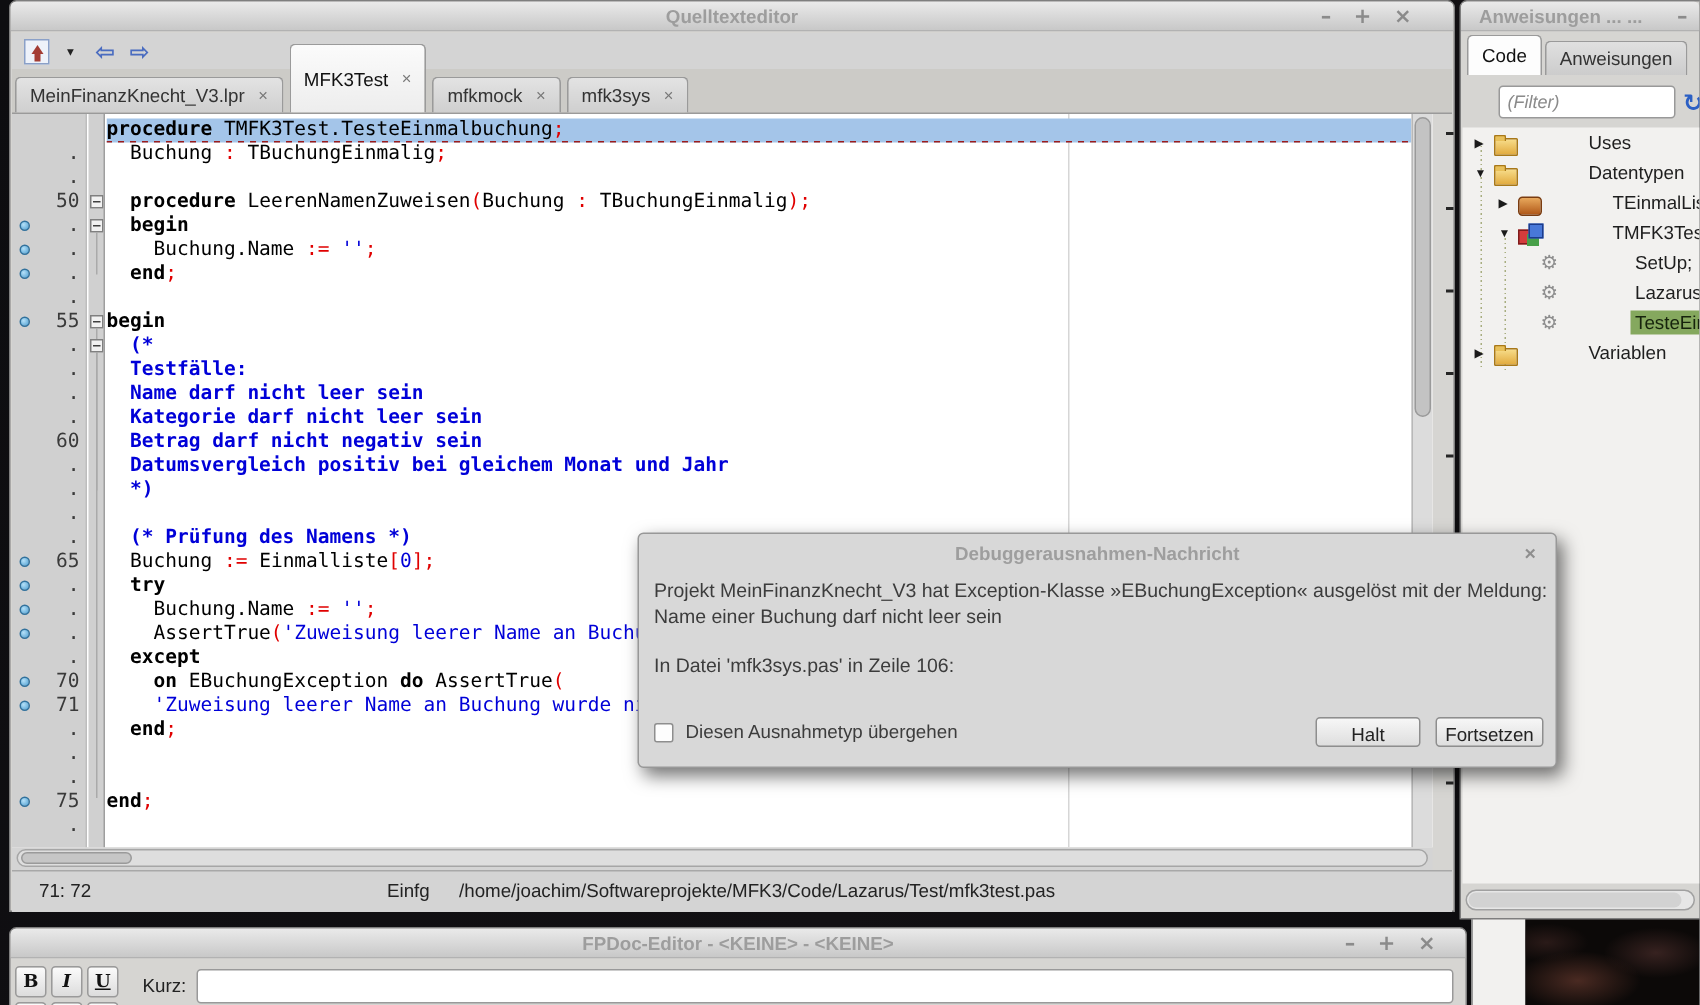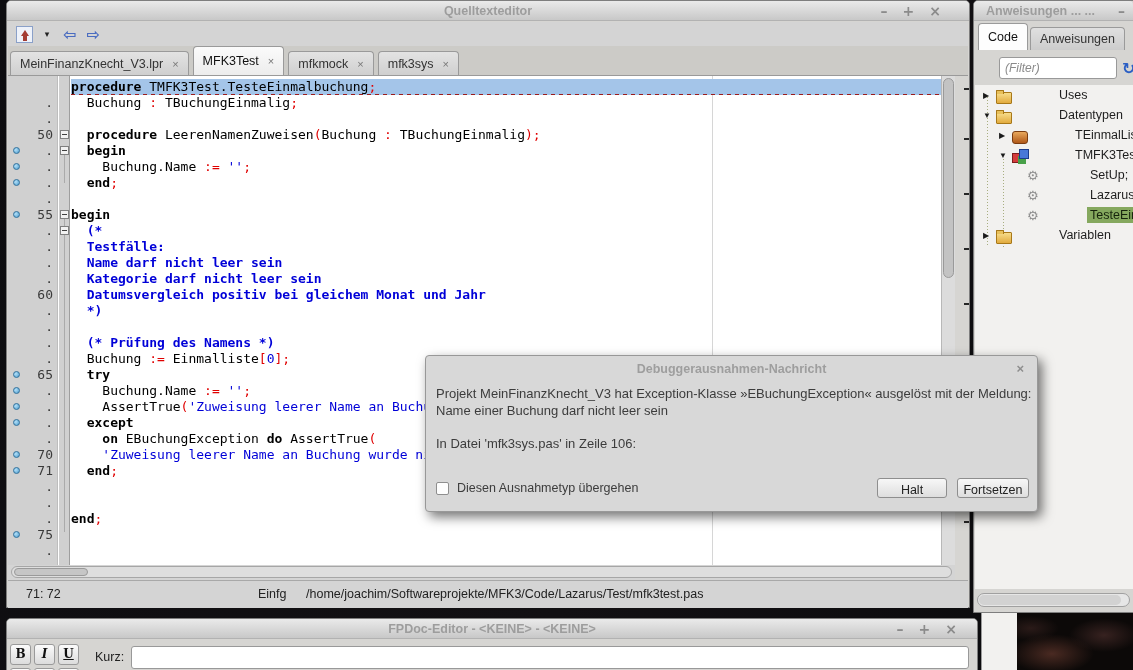--- a/index.html
+++ b/index.html
@@ -17,21 +17,21 @@
   .sb-toolbar { position:absolute; top:21px; left:1px; right:1px; height:24px; background:#d4d4d4; display:flex; align-items:center; padding-left:7px; gap:5px; }
   .tbtn { height:20px; min-width:18px; display:flex; align-items:center; justify-content:center; }
   .icon-goto { width:17px; height:17px; border:1px solid #8aa0c8; background:#eef2fa; position:relative; }
   .up-arrow { position:absolute; left:4px; top:3px; width:0; height:0; border-left:4px solid transparent; border-right:4px solid transparent; border-bottom:6px solid #a33c34; }
   .up-arrow::after { content:""; position:absolute; left:-2px; top:6px; width:4px; height:5px; background:#a33c34; }
   .dd { font-size:9px; color:#222; }
   .nav { color:#4a6cc0; font-size:16px; font-weight:bold; font-family:"DejaVu Sans",sans-serif; }
 
   .tabbar { position:absolute; top:45px; left:1px; right:1px; height:30px; background:#cccbc7; border-bottom:1px solid #9a9a9a; display:flex; align-items:flex-end; padding-left:2px; }
   .tab { height:24px; background:linear-gradient(#e3e3e3,#cfcfcf); border:1px solid #9a9a9a; border-bottom:none; border-radius:4px 4px 0 0; margin-right:4px; padding:0 9px; font-size:12.5px; color:#333; display:flex; gap:9px; align-items:center; white-space:nowrap; }
-  .tab.active { height:29px; background:linear-gradient(#fbfbfb,#ededed); color:#111; }
+  .tab.active { height:46px; background:linear-gradient(#fbfbfb,#ededed); color:#111; }
   .tab .x { color:#777; font-size:11px; }
 
   .editarea { position:absolute; top:75px; left:1px; width:947px; height:489px; background:#fff; overflow:hidden; }
   .gutter { position:absolute; left:0; top:0; width:50px; height:100%; background:#d0d0d0; border-right:1px solid #bdbdbd; padding-top:3px; }
   .grow { height:16px; position:relative; font:13px/16px "DejaVu Sans Mono",monospace; color:#3a3a3a; }
   .gnum { position:absolute; right:4px; }
   .gdot { position:absolute; left:5px; top:4px; width:7px; height:7px; border-radius:50%; background:radial-gradient(circle at 35% 35%,#b4e0f8,#4e9ed0); border:1px solid #31719c; }
   .foldcol { position:absolute; left:51px; top:0; width:11px; height:100%; background:#d0d0d0; border-right:1px solid #9e9e9e; padding-top:3px; }
   .fbox { position:absolute; left:1px; width:9px; height:9px; border:1px solid #808080; background:#f2f2f2; }
   .fbox::after { content:""; position:absolute; left:1px; right:1px; top:3px; height:1px; background:#404040; }
@@ -279,20 +279,21 @@
         <div class="crow"><span class="id">  </span><span class="kw">procedure</span><span class="id"> LeerenNamenZuweisen</span><span class="sym">(</span><span class="id">Buchung </span><span class="sym">:</span><span class="id"> TBuchungEinmalig</span><span class="sym">);</span></div>
         <div class="crow"><span class="id">  </span><span class="kw">begin</span></div>
         <div class="crow"><span class="id">    Buchung.Name </span><span class="sym">:= </span><span class="str">''</span><span class="sym">;</span></div>
         <div class="crow"><span class="id">  </span><span class="kw">end</span><span class="sym">;</span></div>
         <div class="crow"></div>
         <div class="crow"><span class="kw">begin</span></div>
         <div class="crow"><span class="cmt">  (*</span></div>
         <div class="crow"><span class="cmt">  Testfälle:</span></div>
         <div class="crow"><span class="cmt">  Name darf nicht leer sein</span></div>
         <div class="crow"><span class="cmt">  Kategorie darf nicht leer sein</span></div>
+        <div class="crow"><span class="cmt">  Betrag darf nicht negativ sein</span></div>
         <div class="crow"><span class="cmt">  Datumsvergleich positiv bei gleichem Monat und Jahr</span></div>
         <div class="crow"><span class="cmt">  *)</span></div>
         <div class="crow"></div>
         <div class="crow"><span class="cmt">  (* Prüfung des Namens *)</span></div>
         <div class="crow"><span class="id">  Buchung </span><span class="sym">:= </span><span class="id">Einmalliste</span><span class="sym">[</span><span class="str">0</span><span class="sym">];</span></div>
         <div class="crow"><span class="id">  </span><span class="kw">try</span></div>
         <div class="crow"><span class="id">    Buchung.Name </span><span class="sym">:= </span><span class="str">''</span><span class="sym">;</span></div>
         <div class="crow"><span class="id">    AssertTrue</span><span class="sym">(</span><span class="str">'Zuweisung leerer Name an Buchung</span></div>
         <div class="crow"><span class="id">  </span><span class="kw">except</span></div>
         <div class="crow"><span class="id">    </span><span class="kw">on</span><span class="id"> EBuchungException </span><span class="kw">do</span><span class="id"> AssertTrue</span><span class="sym">(</span></div>

